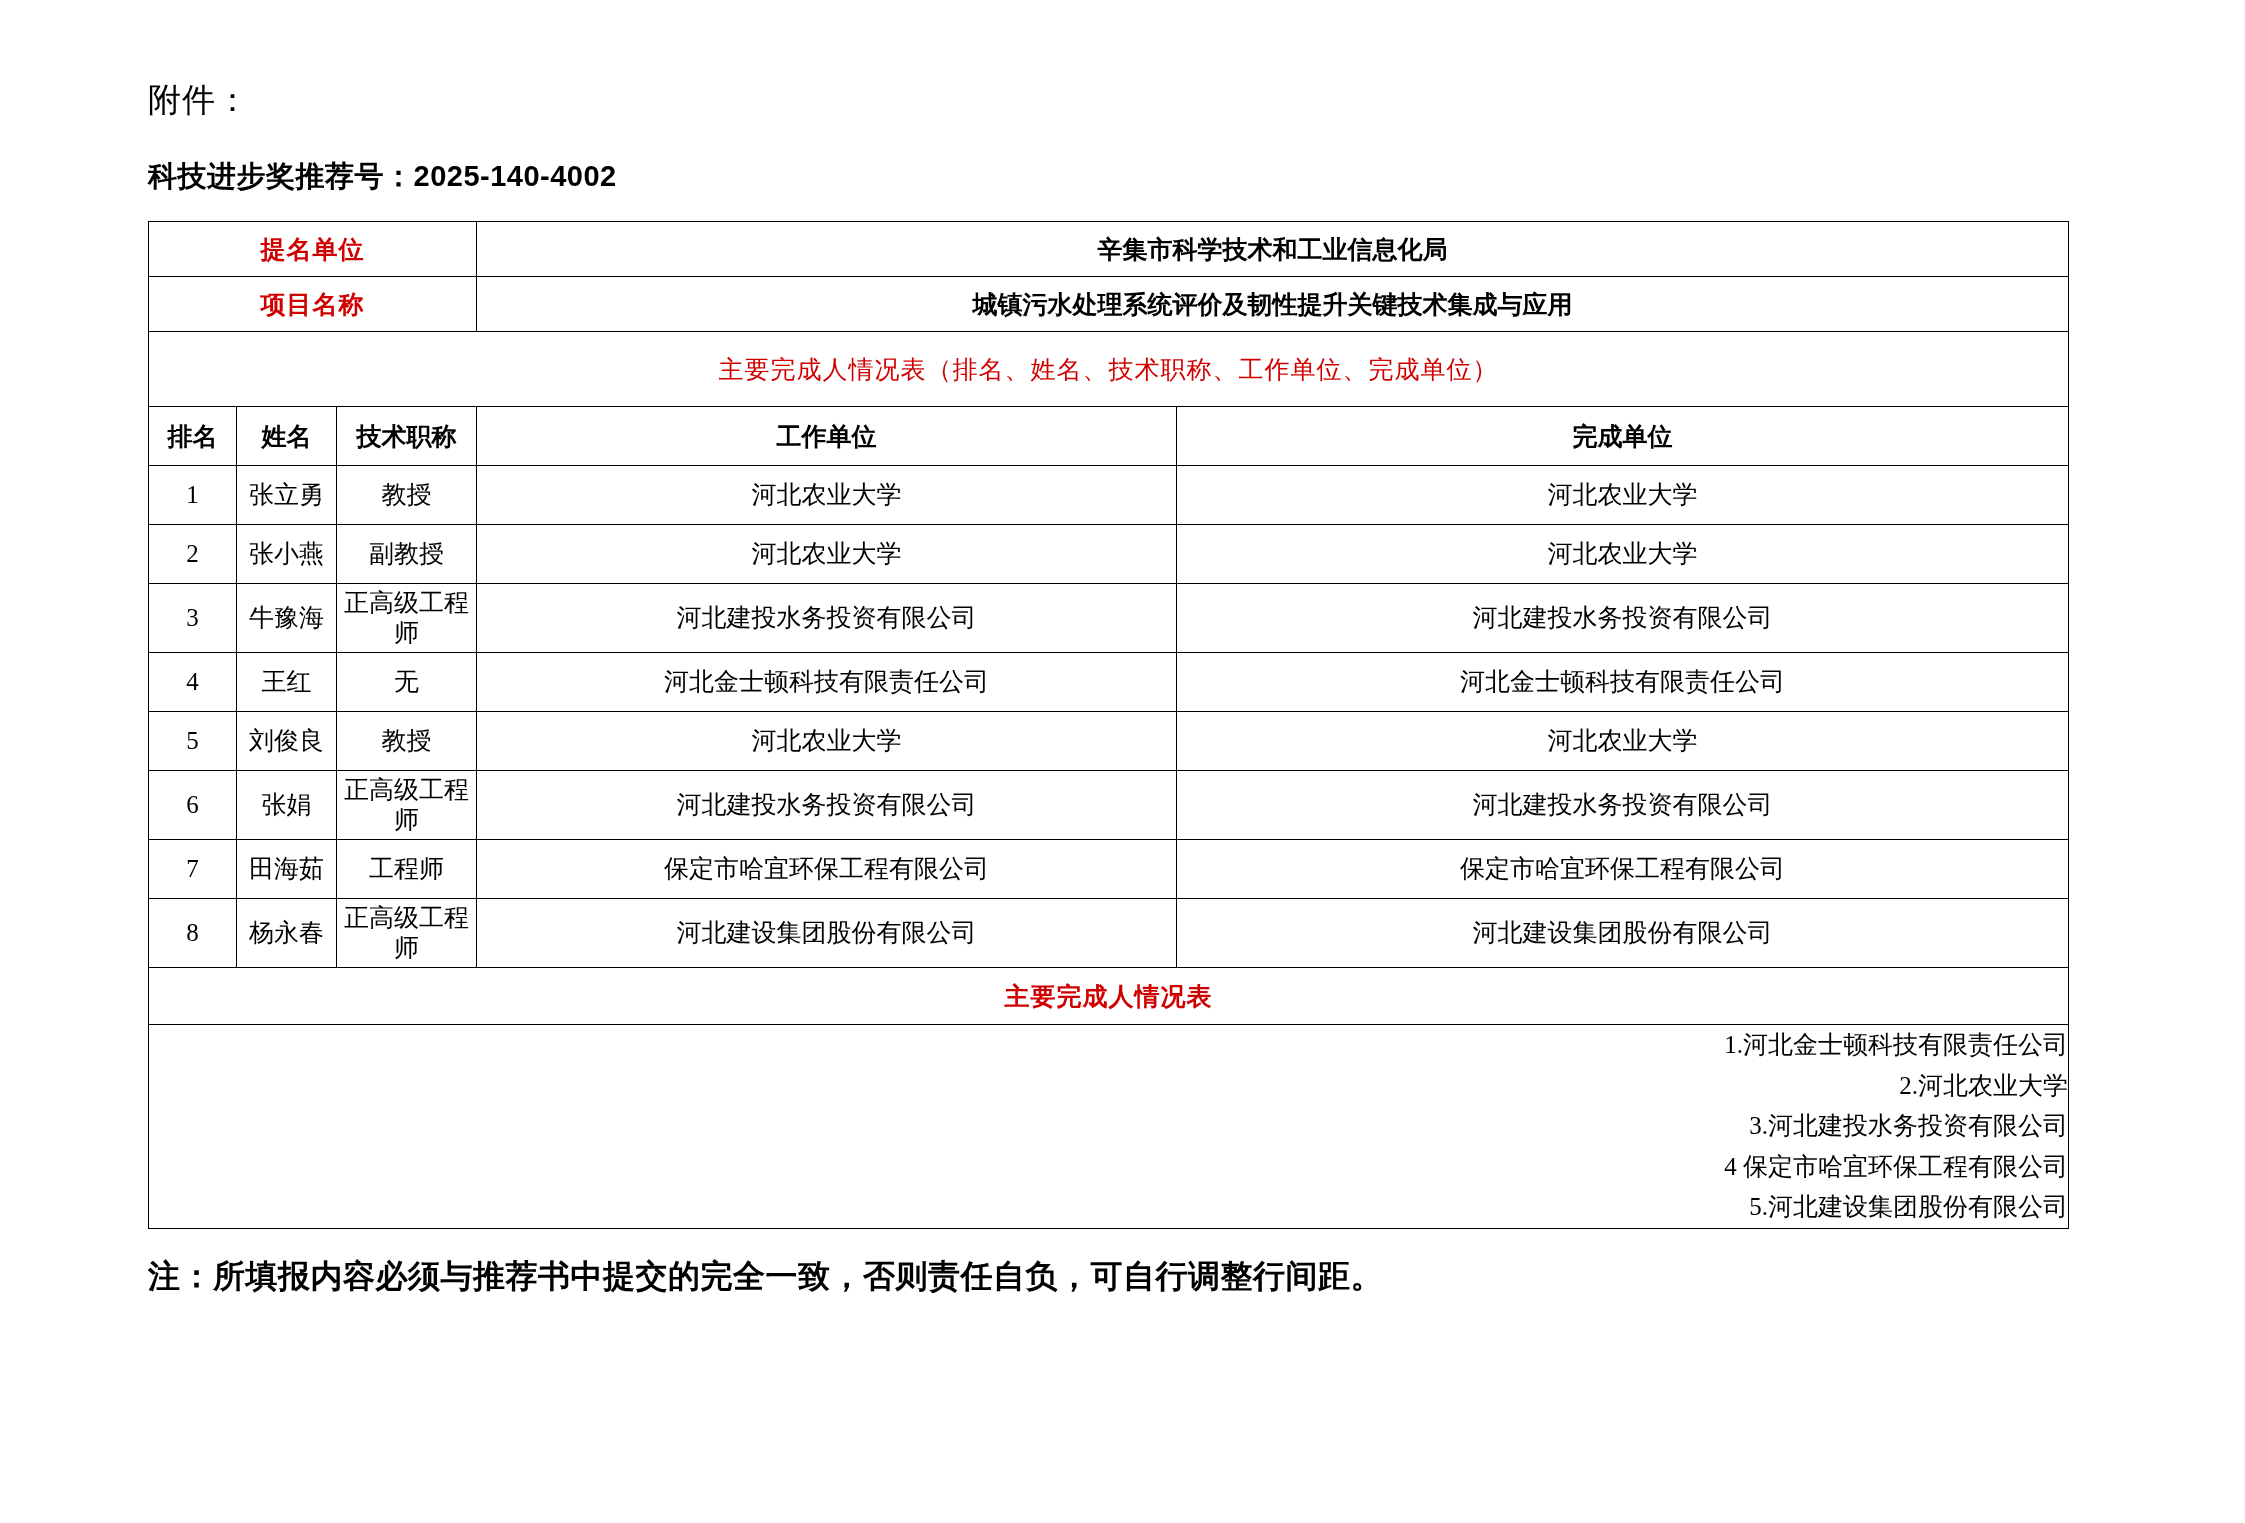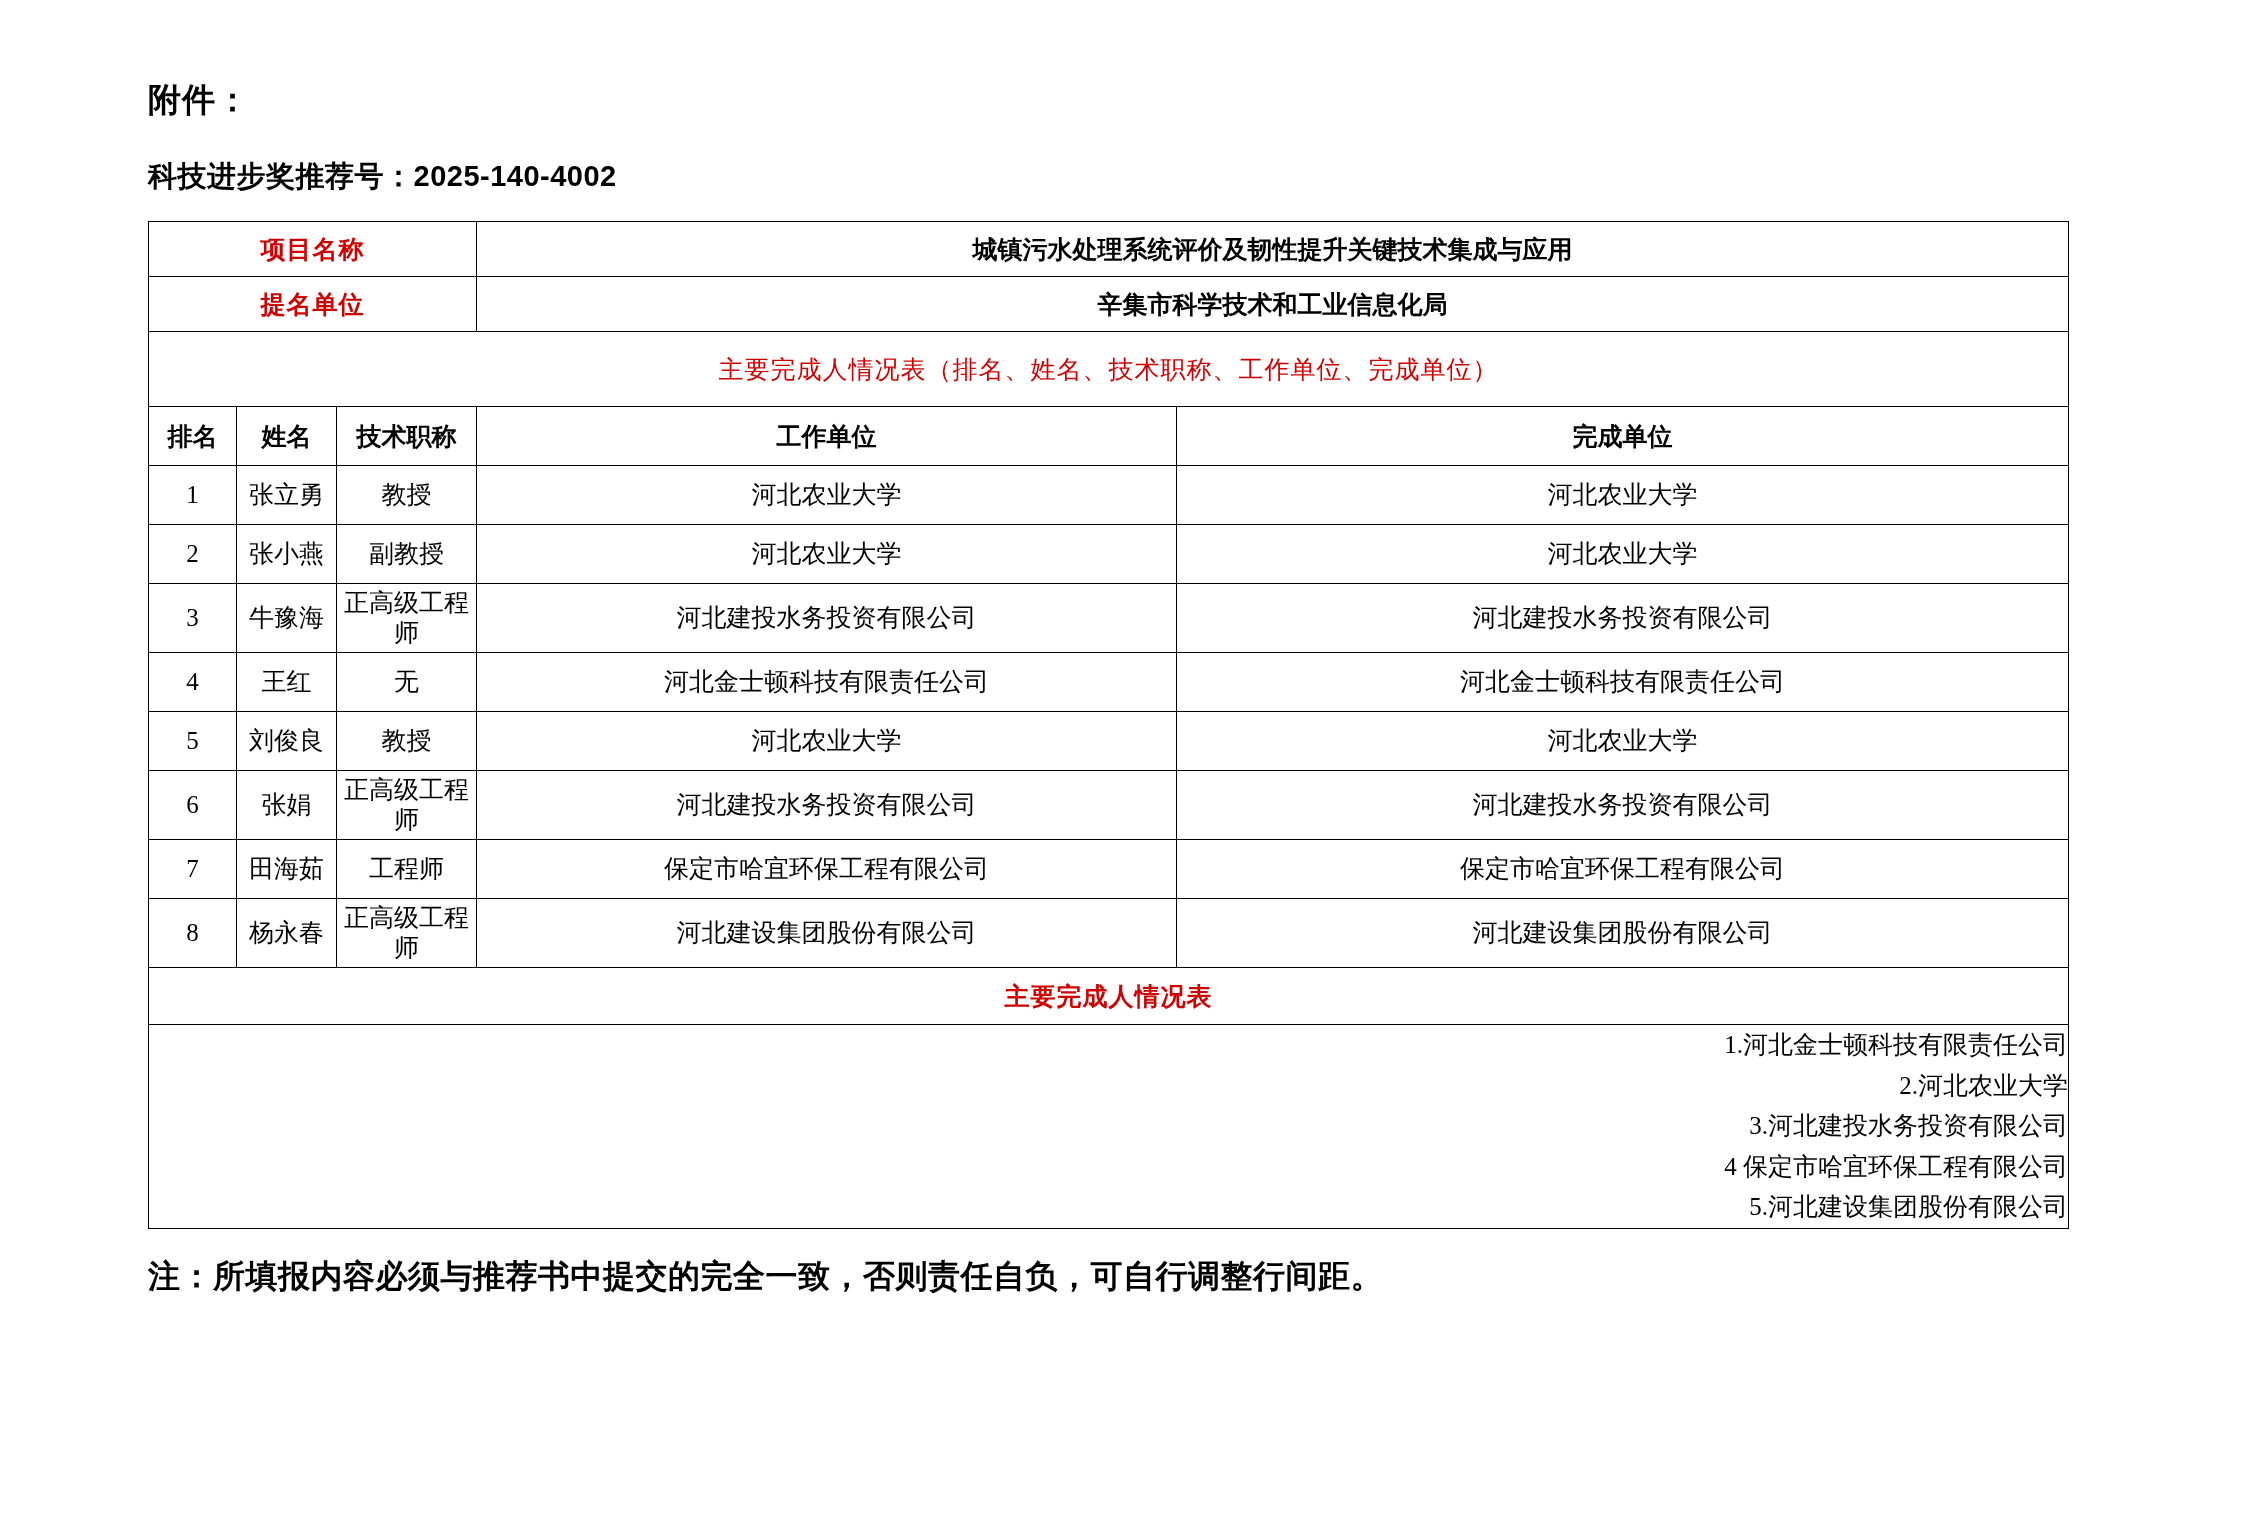--- a/index.html
+++ b/index.html
@@ -21,21 +21,21 @@
     padding: 0;
     box-sizing: border-box;
   }
   .doc-inner {
     margin-left: 148px;
     margin-right: 140px;
     padding-top: 78px;
   }
   .attach-label {
     font-size: 33px;
-    font-weight: bold;
+    font-weight: normal;
     letter-spacing: 1px;
     margin-bottom: 34px;
   }
   .rec-line {
     font-size: 29px;
     font-weight: bold;
     margin-bottom: 24px;
     letter-spacing: 0.5px;
   }
   .rec-num {
@@ -131,26 +131,26 @@
     <table class="main-table">
       <colgroup>
         <col style="width:88px">
         <col style="width:100px">
         <col style="width:140px">
         <col style="width:700px">
         <col style="width:892px">
       </colgroup>
       <tbody>
         <tr>
+          <td class="hdr-label" colspan="3">提名单位</td>
+          <td class="hdr-value" colspan="2">辛集市科学技术和工业信息化局</td>
+        </tr>
+        <tr>
           <td class="hdr-label" colspan="3">项目名称</td>
           <td class="hdr-value" colspan="2">城镇污水处理系统评价及韧性提升关键技术集成与应用</td>
-        </tr>
-        <tr>
-          <td class="hdr-label" colspan="3">提名单位</td>
-          <td class="hdr-value" colspan="2">辛集市科学技术和工业信息化局</td>
         </tr>
         <tr>
           <td class="section-title" colspan="5">主要完成人情况表（排名、姓名、技术职称、工作单位、完成单位）</td>
         </tr>
         <tr>
           <td class="col-hdr">排名</td>
           <td class="col-hdr">姓名</td>
           <td class="col-hdr">技术职称</td>
           <td class="col-hdr">工作单位</td>
           <td class="col-hdr">完成单位</td>

